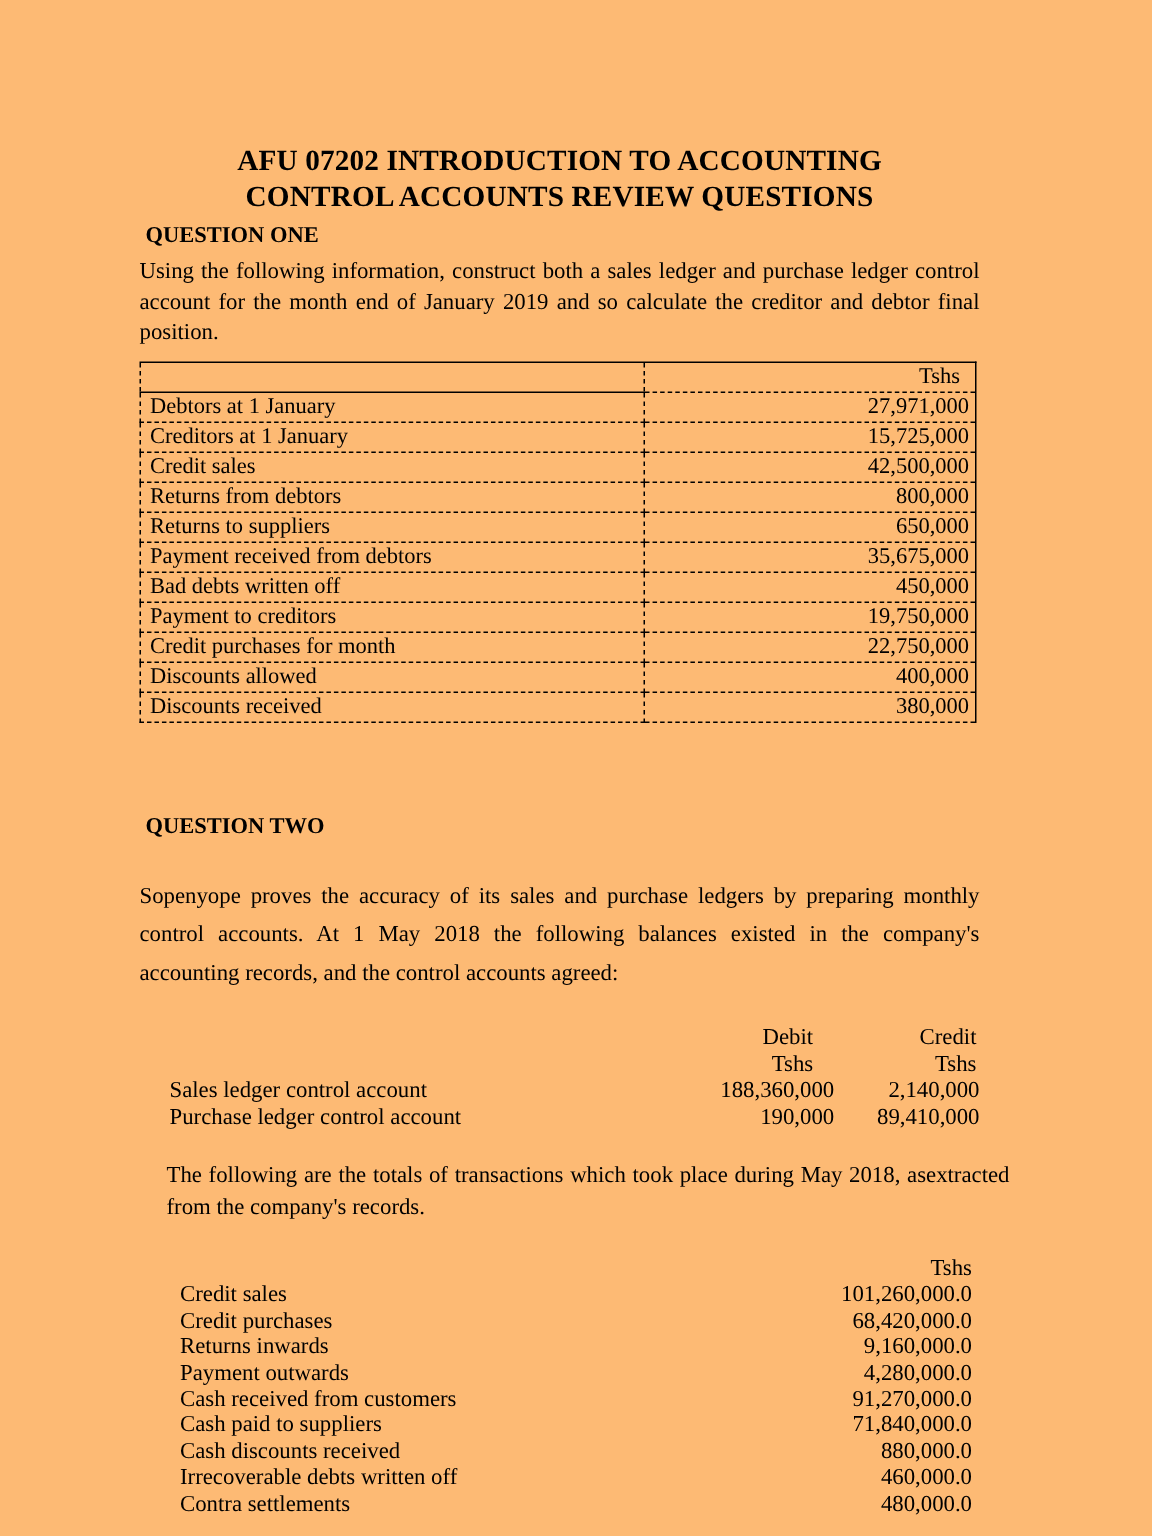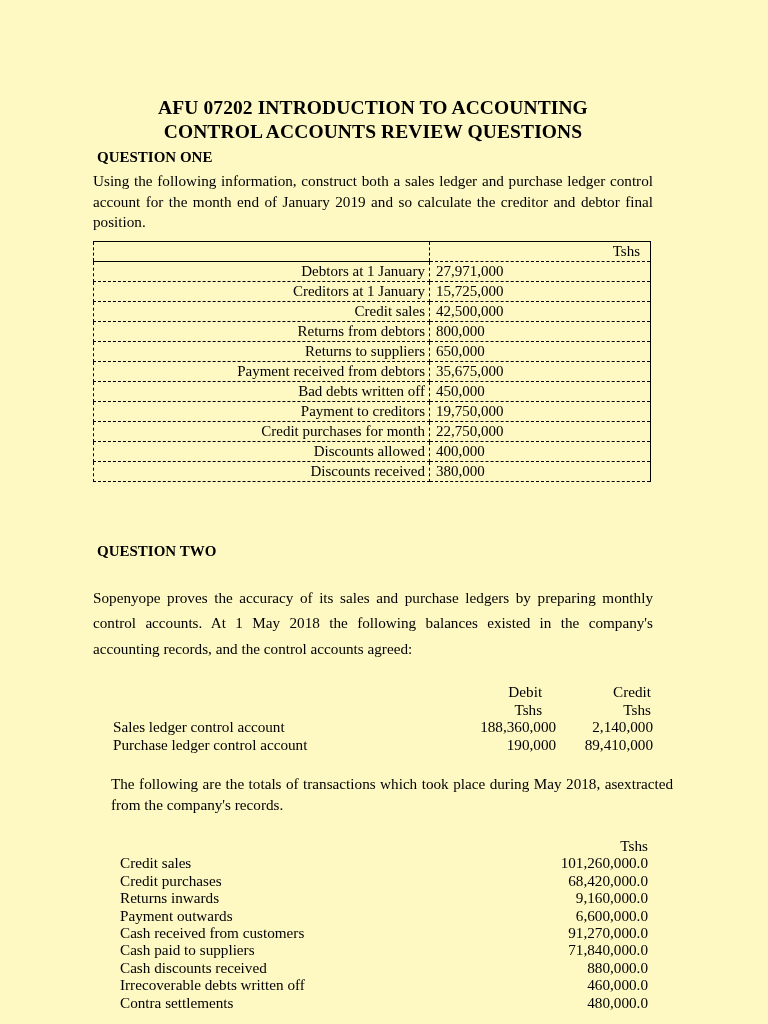--- a/index.html
+++ b/index.html
@@ -14,21 +14,21 @@
     color: #000000;
     position: relative;
     overflow: hidden;
   }
   .page {
     position: absolute;
     left: 0;
     top: 0;
     width: 768px;
     height: 1024px;
-    background: #fef9c3;
+    background: #fdba74;
   }
   .content {
     position: absolute;
     left: 93px;
     top: 96px;
     width: 560px;
   }
 
   
   .doc-title {
@@ -74,24 +74,24 @@
     line-height: 17px;
     padding: 1px 4px 1px 6px;
     border-top: 1px dashed #000;
     border-bottom: 1px dashed #000;
     border-left: 1px dashed #000;
     border-right: 1px dashed #000;
     height: 17px;
   }
   .q1-table tr td:first-child {
     width: 325px;
-    text-align: right;
+    text-align: left;
   }
   .q1-table tr td:last-child {
-    text-align: left;
+    text-align: right;
     border-right: 1px solid #000;
   }
   .q1-table tr:first-child td {
     border-top: 1px solid #000;
   }
   .q1-table .hdr-blank {
     border-bottom: 1px solid #000;
   }
   .q1-table .hdr-tshs {
     text-align: right !important;
@@ -277,21 +277,21 @@
         <tr>
           <td class="lbl">Credit purchases</td>
           <td class="val">68,420,000.0</td>
         </tr>
         <tr>
           <td class="lbl">Returns inwards</td>
           <td class="val">9,160,000.0</td>
         </tr>
         <tr>
           <td class="lbl">Payment outwards</td>
-          <td class="val">6,600,000.0</td>
+          <td class="val">4,280,000.0</td>
         </tr>
         <tr>
           <td class="lbl">Cash received from customers</td>
           <td class="val">91,270,000.0</td>
         </tr>
         <tr>
           <td class="lbl">Cash paid to suppliers</td>
           <td class="val">71,840,000.0</td>
         </tr>
         <tr>

